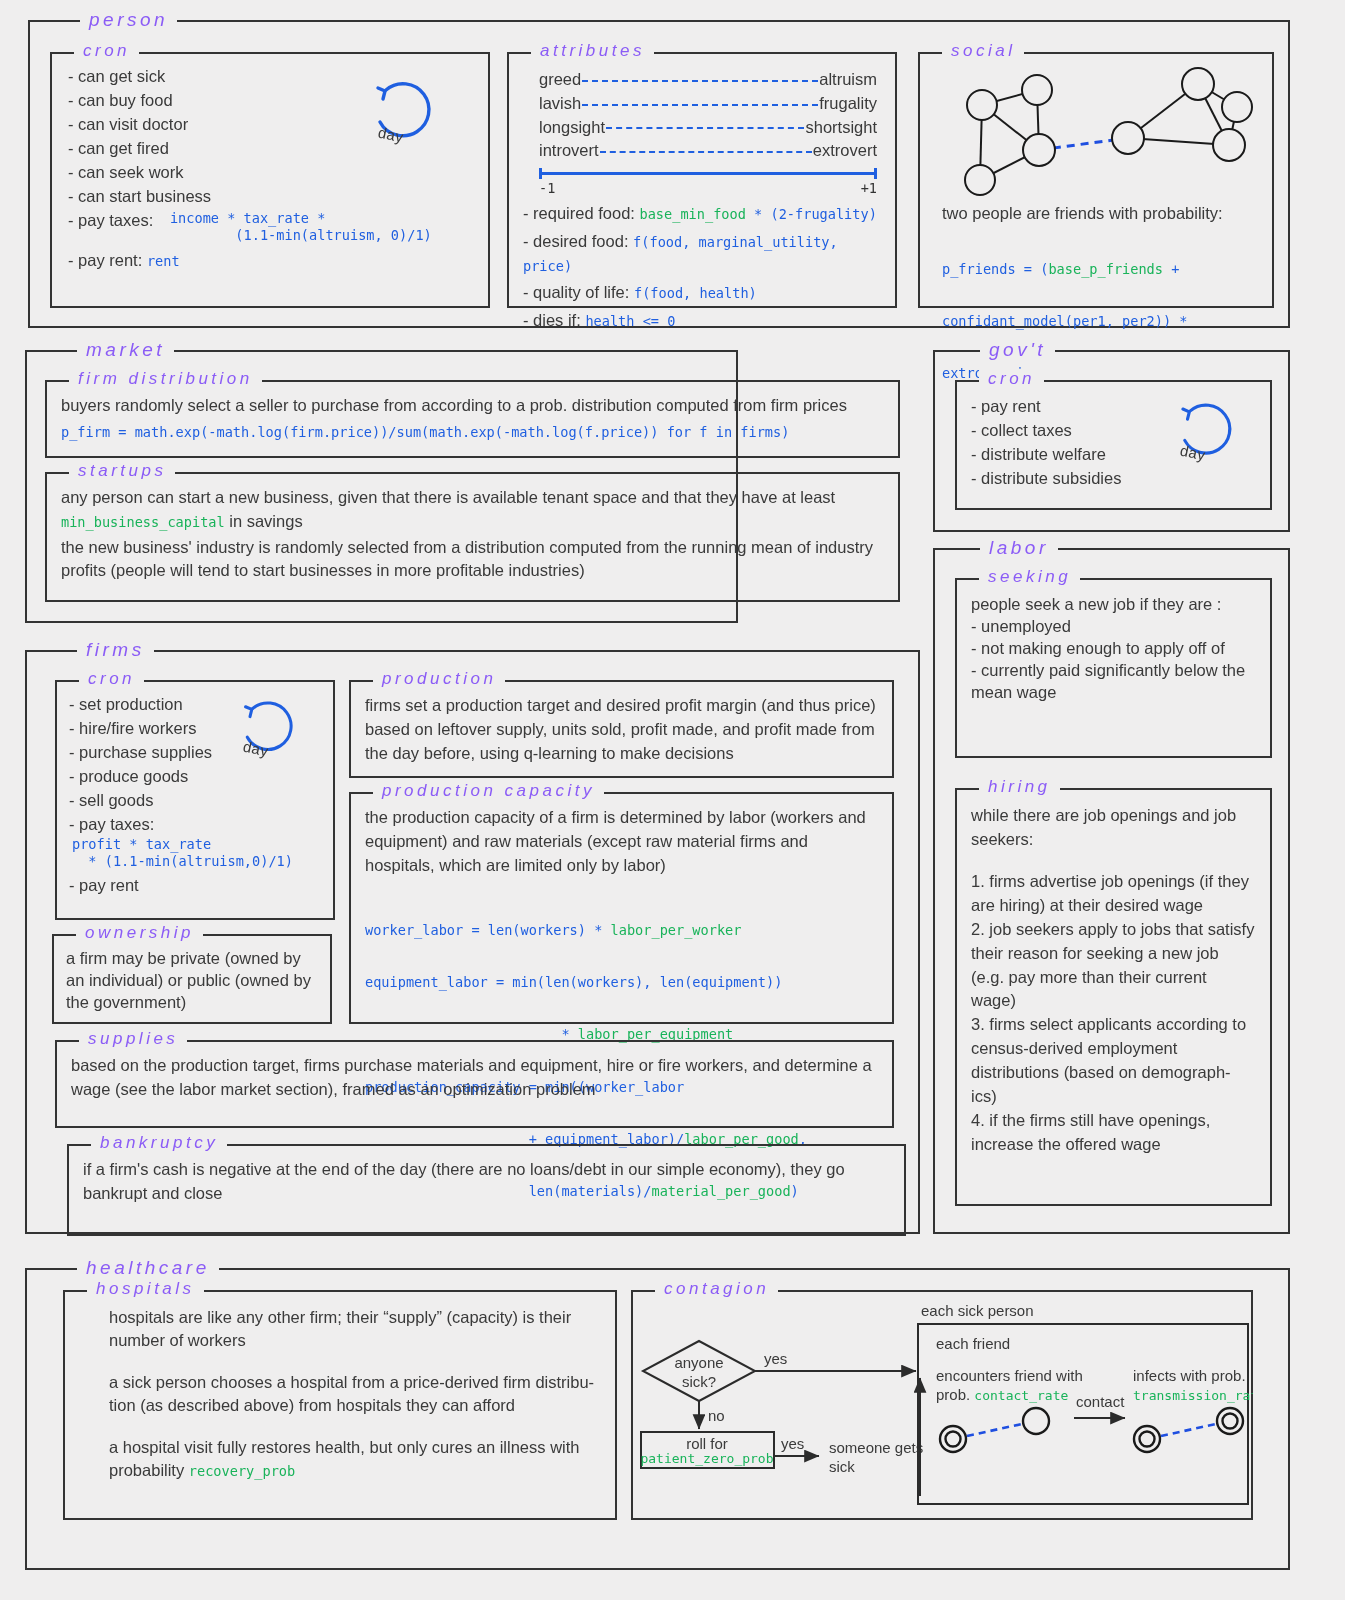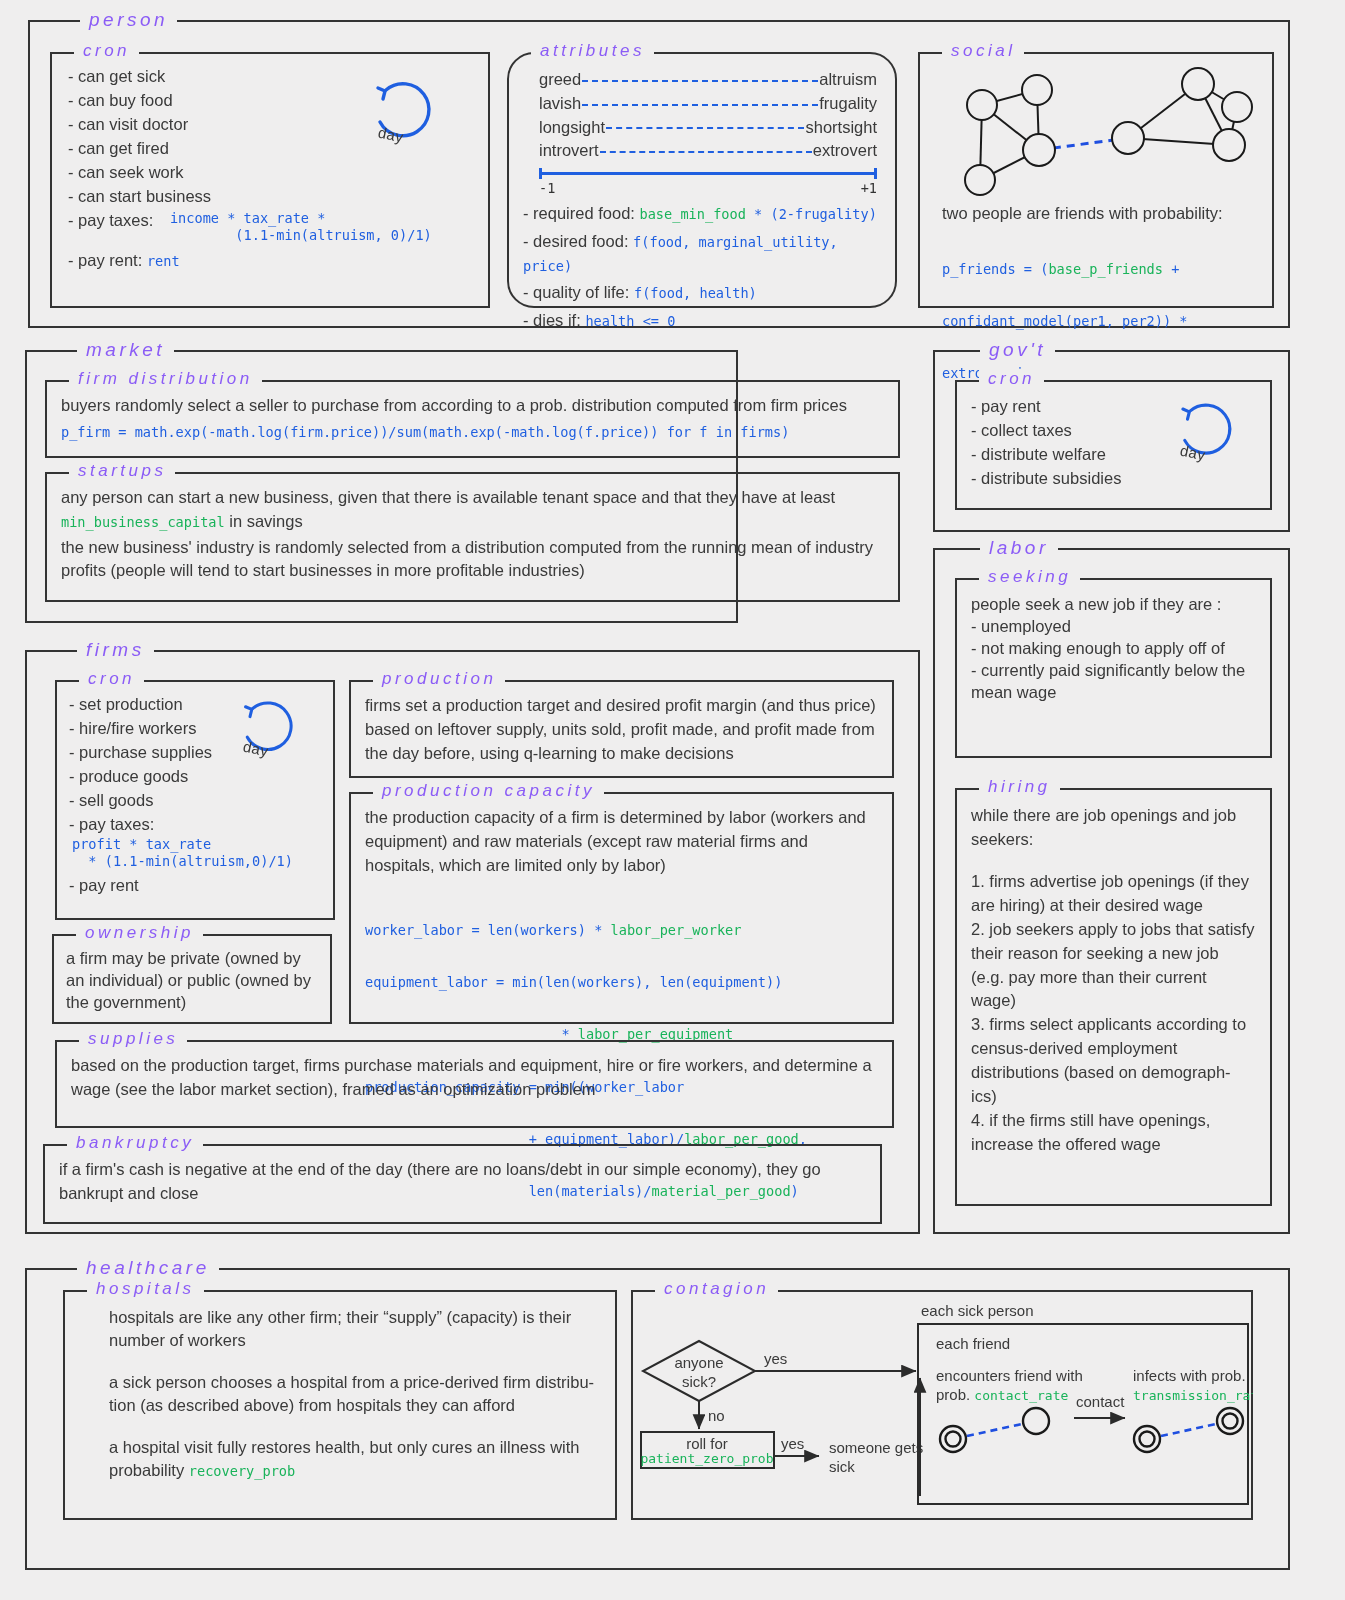--- a/index.html
+++ b/index.html
@@ -103,21 +103,21 @@
 
     <div class="daycycle" style="right:48px;top:22px;">
       <svg width="76" height="76" viewBox="0 0 76 76">
         <path d="M 22 14 A 26 26 0 1 1 16 46" fill="none" stroke="#1f5fe0" stroke-width="3.4" stroke-linecap="round"></path>
         <path d="M 14 12 L 21 15 L 19 23" fill="none" stroke="#1f5fe0" stroke-width="3.4" stroke-linecap="round" stroke-linejoin="round"></path>
       </svg>
       <span class="lbl">day</span>
     </div>
   </div>
 
-  <div class="box lvl2" style="left:477px;top:30px;width:390px;height:256px;border-radius:27px;">
+  <div class="box lvl2" style="left:477px;top:30px;width:390px;height:256px;">
     <span class="legend">attributes</span>
     <div class="body" style="padding:14px 14px 0 14px;">
       <div style="padding:0 4px 0 16px;">
         <div class="spec-row">
           <span>greed</span>
           <span class="dash"></span>
           <span>altruism</span>
         </div>
         <div class="spec-row">
           <span>lavish</span>
@@ -328,21 +328,21 @@
     </div>
   </div>
 
   <div class="box lvl2" style="left:28px;top:388px;width:839px;height:88px;">
     <span class="legend">supplies</span>
     <div class="body" style="padding:12px 14px;">
       <div>based on the production target, firms purchase materials and equipment, hire or fire workers, and determine a wage (see the labor market section), framed as an optimization problem</div>
     </div>
   </div>
 
-  <div class="box lvl2" style="left:16px;top:492px;width:839px;height:80px;">
+  <div class="box lvl2" style="left:40px;top:492px;width:839px;height:92px;">
     <span class="legend">bankruptcy</span>
     <div class="body" style="padding:12px 14px;">
       <div>if a firm's cash is negative at the end of the day (there are no loans/debt in our simple economy), they go bankrupt and close</div>
     </div>
   </div>
 </div>
 
 <div class="box lvl1" style="left:25px;top:1268px;width:1265px;height:302px;">
   <span class="legend">healthcare</span>
 

